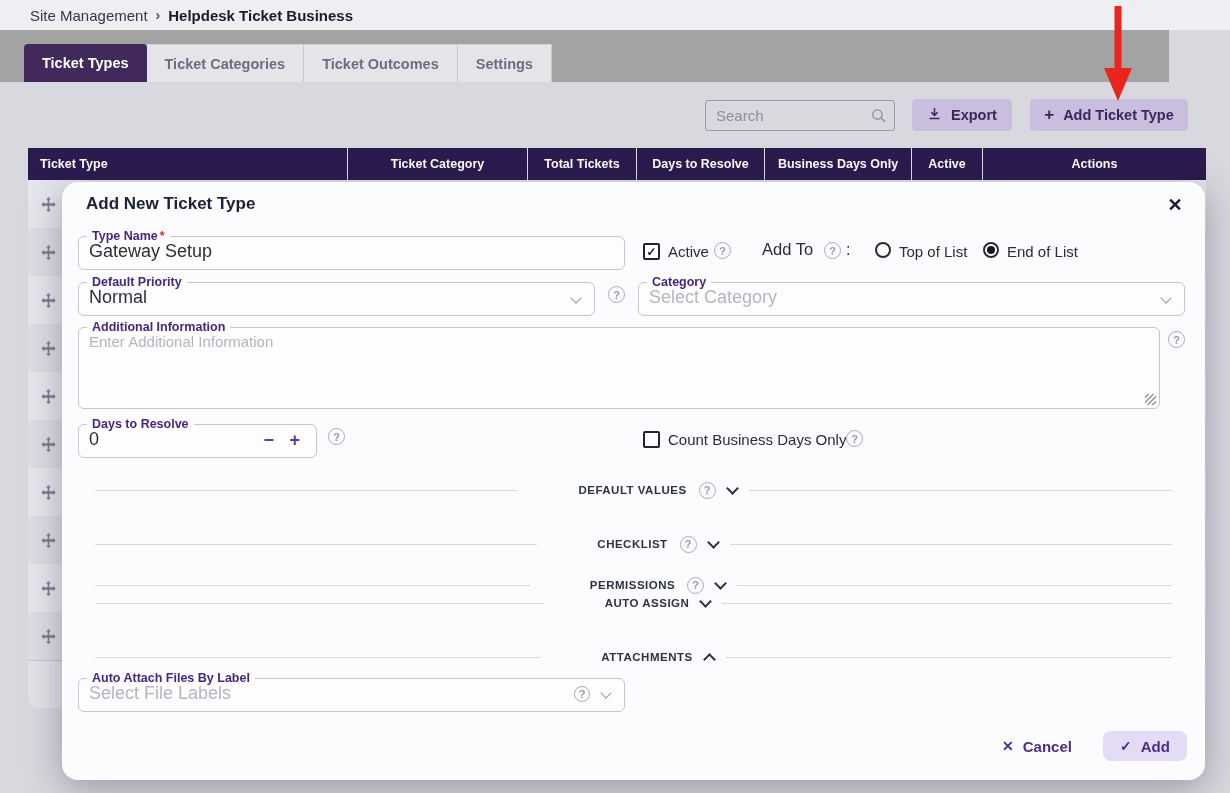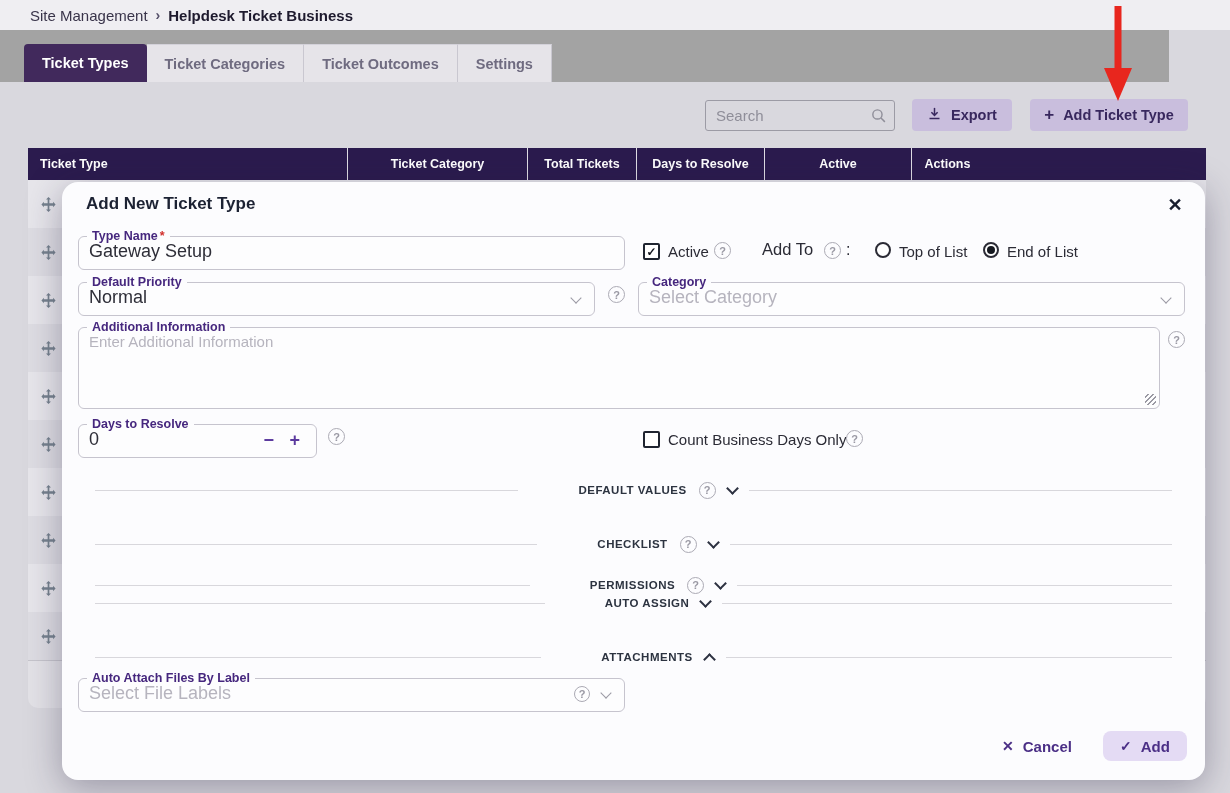--- a/index.html
+++ b/index.html
@@ -169,20 +169,21 @@
     <button class="btn-lav btn-add-type">
       <span class="plus-glyph">+</span>
       <span>Add Ticket Type</span>
     </button>
 
     <div class="thead">
       <div class="th">Ticket Type</div>
       <div class="th">Ticket Category</div>
       <div class="th">Total Tickets</div>
       <div class="th">Days to Resolve</div>
+      <div class="th">Business Days Only</div>
       <div class="th">Active</div>
       <div class="th">Actions</div>
     </div>
 
     <div class="rows">
         <div class="trow odd">
           <div class="drag-cell">
   <svg width="17" height="17" viewBox="0 0 24 24" fill="#76828e">
     <path d="M12 1.5l3.5 3.5h-2.3v5.3h5.3V8l3.5 4-3.5 4v-2.3h-5.3v5.3h2.3L12 22.5 8.5 19h2.3v-5.3H5.5V16L2 12l3.5-4v2.3h5.3V5h-2.3L12 1.5z"></path>
   </svg>

